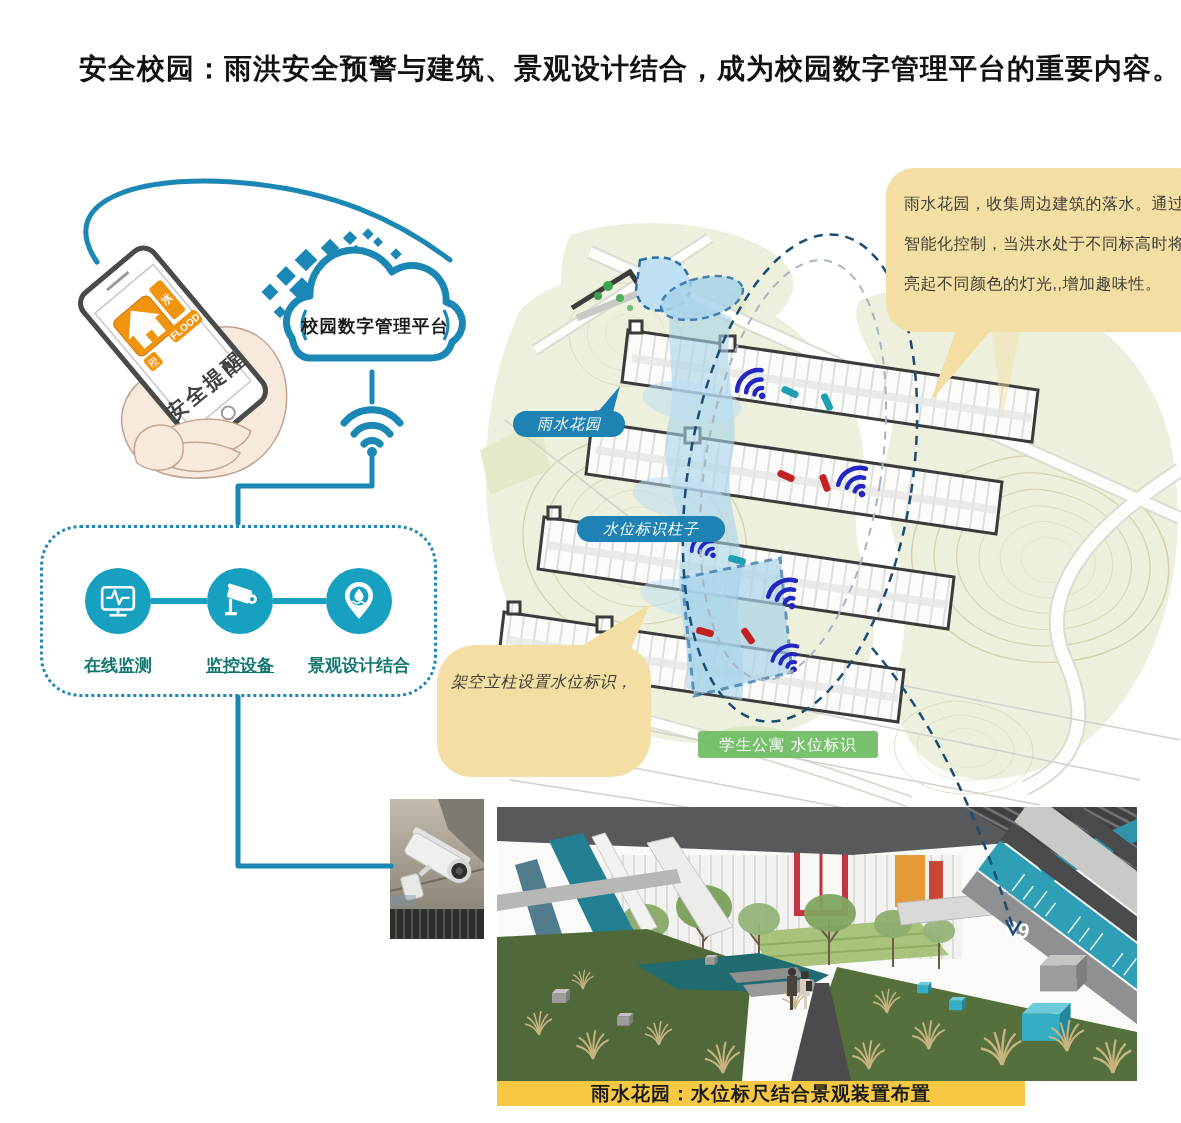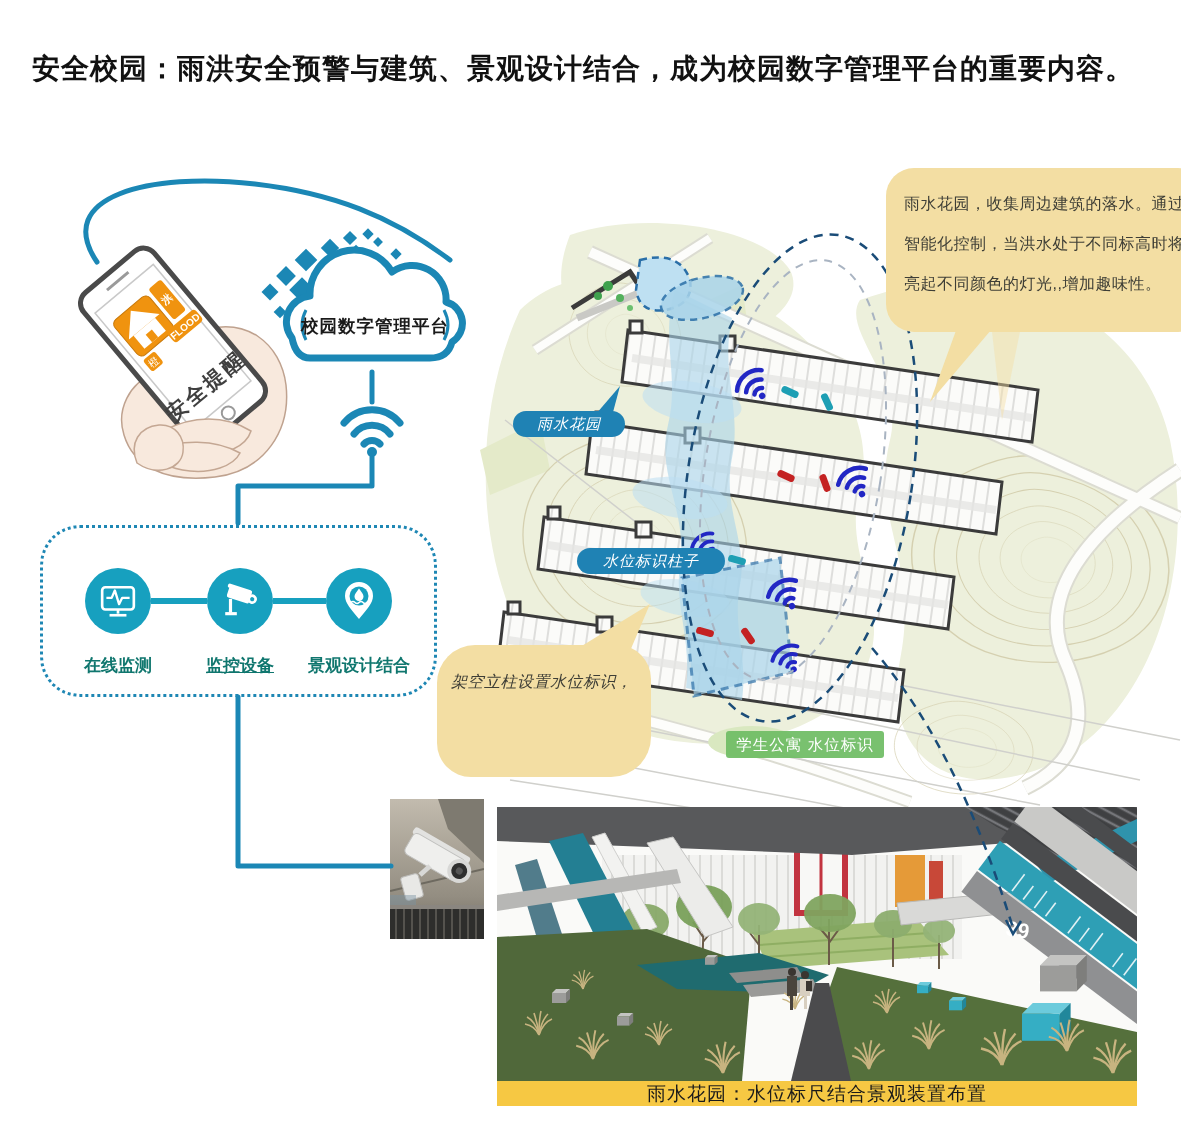--- a/index.html
+++ b/index.html
@@ -1,19 +1,19 @@
 <!DOCTYPE html>
 <html><head>
 <meta charset="utf-8">
 <style>
   html,body{margin:0;padding:0;background:#fff;}
   #stage{position:relative;width:1181px;height:1123px;background:#fff;overflow:hidden;
          font-family:"Liberation Sans","DejaVu Sans",sans-serif;}
   .abs{position:absolute;}
-  #page-title{left:0;right:0;top:50px;text-align:left;font-size:28px;font-weight:bold;
+  #page-title{left:0;right:0;top:50px;text-align:right;font-size:28px;font-weight:bold;
               color:#111;letter-spacing:1px;margin-left:32px;}
   
   .monitor-box{left:40px;top:525px;width:391px;height:166px;border:3px dotted #1E87B4;
                border-radius:40px;}
   .mon-circle{position:absolute;top:40px;width:66px;height:66px;border-radius:50%;
               background:#17A0BF;display:flex;align-items:center;justify-content:center;}
   .mon-bar{position:absolute;top:70px;height:6px;background:#17A0BF;}
   .mon-label{position:absolute;top:126px;width:130px;text-align:center;font-size:17px;
              font-weight:600;color:#0f766e;}
   
@@ -22,22 +22,22 @@
   .green-label{background:rgba(111,188,100,0.93);color:#fff;text-align:center;
         border-radius:3px;font-size:15.5px;letter-spacing:1px;}
   
   .bubble{background:#F3DEA3;color:#3E3E36;font-size:16px;letter-spacing:0.5px;}
   #bubble-top{left:886px;top:168px;width:288px;height:148px;border-radius:28px;
               padding:16px 14px 0 18px;line-height:40px;}
   #bubble-left{left:437px;top:645px;width:200px;height:114px;
                border-radius:38px 34px 40px 34px;padding:18px 0 0 14px;line-height:38px;font-style:italic;}
   .bubble div{white-space:nowrap;}
   
-  #caption-bar{left:497px;top:1081px;width:640px;height:25px;background:#F6C843;
-               text-align:center;font-size:19px;font-weight:normal;color:#1a1a1a;
+  #caption-bar{left:497px;top:1081px;width:528px;height:25px;background:#F6C843;
+               text-align:center;font-size:19px;font-weight:bold;color:#1a1a1a;
                line-height:25px;letter-spacing:1px;}
   svg{display:block;}
 </style>
 </head>
 <body>
 
 <div id="stage">
 
   <div class="abs" id="page-title">安全校园：雨洪安全预警与建筑、景观设计结合，成为校园数字管理平台的重要内容。</div>
 
@@ -371,22 +371,22 @@
   <div class="abs bubble" id="bubble-top">
     <div>雨水花园，收集周边建筑的落水。通过</div>
     <div>智能化控制，当洪水处于不同标高时将</div>
     <div>亮起不同颜色的灯光,,增加趣味性。</div>
   </div>
   <div class="abs bubble" id="bubble-left">
     <div>架空立柱设置水位标识，</div>
   </div>
 
   <div class="abs pill" style="left:513px;top:411px;width:112px;height:26px;line-height:26px;">雨水花园</div>
-  <div class="abs pill" style="left:577px;top:548px;width:148px;height:26px;line-height:26px;">水位标识柱子</div>
-  <div class="abs green-label" style="left:726px;top:731px;width:158px;height:27px;line-height:27px;">学生公寓 水位标识</div>
+  <div class="abs pill" style="left:577px;top:516px;width:148px;height:26px;line-height:26px;">水位标识柱子</div>
+  <div class="abs green-label" style="left:698px;top:731px;width:180px;height:27px;line-height:27px;">学生公寓 水位标识</div>
 
   <svg class="abs" style="left:45px;top:225px;" width="250" height="255" viewBox="0 0 250 255">
     <path d="M 150,108 C 202,88 236,120 241,160 C 246,205 220,246 170,252 C 118,258 88,240 79,210 C 71,185 84,158 110,148 Z" fill="#F8E9DD" stroke="#BFA28F" stroke-width="1.5"></path>
     <g transform="translate(128,122) rotate(-40)">
       <rect x="-46" y="-98" width="92" height="196" rx="14" fill="#FFFFFF" stroke="#4A4A4A" stroke-width="5"></rect>
       <line x1="-14" y1="-86" x2="14" y2="-86" stroke="#9A9A9A" stroke-width="3"></line>
       <rect x="-38" y="-76" width="76" height="152" fill="#FFFFFF" stroke="#C9C9C9" stroke-width="1.5"></rect>
       <circle cx="0" cy="86" r="6.5" fill="none" stroke="#9A9A9A" stroke-width="2"></circle>
       <g transform="translate(-2,-28)">
         <rect x="-30" y="-30" width="46" height="46" rx="6" fill="#F0930F" stroke="#C77708"></rect>

